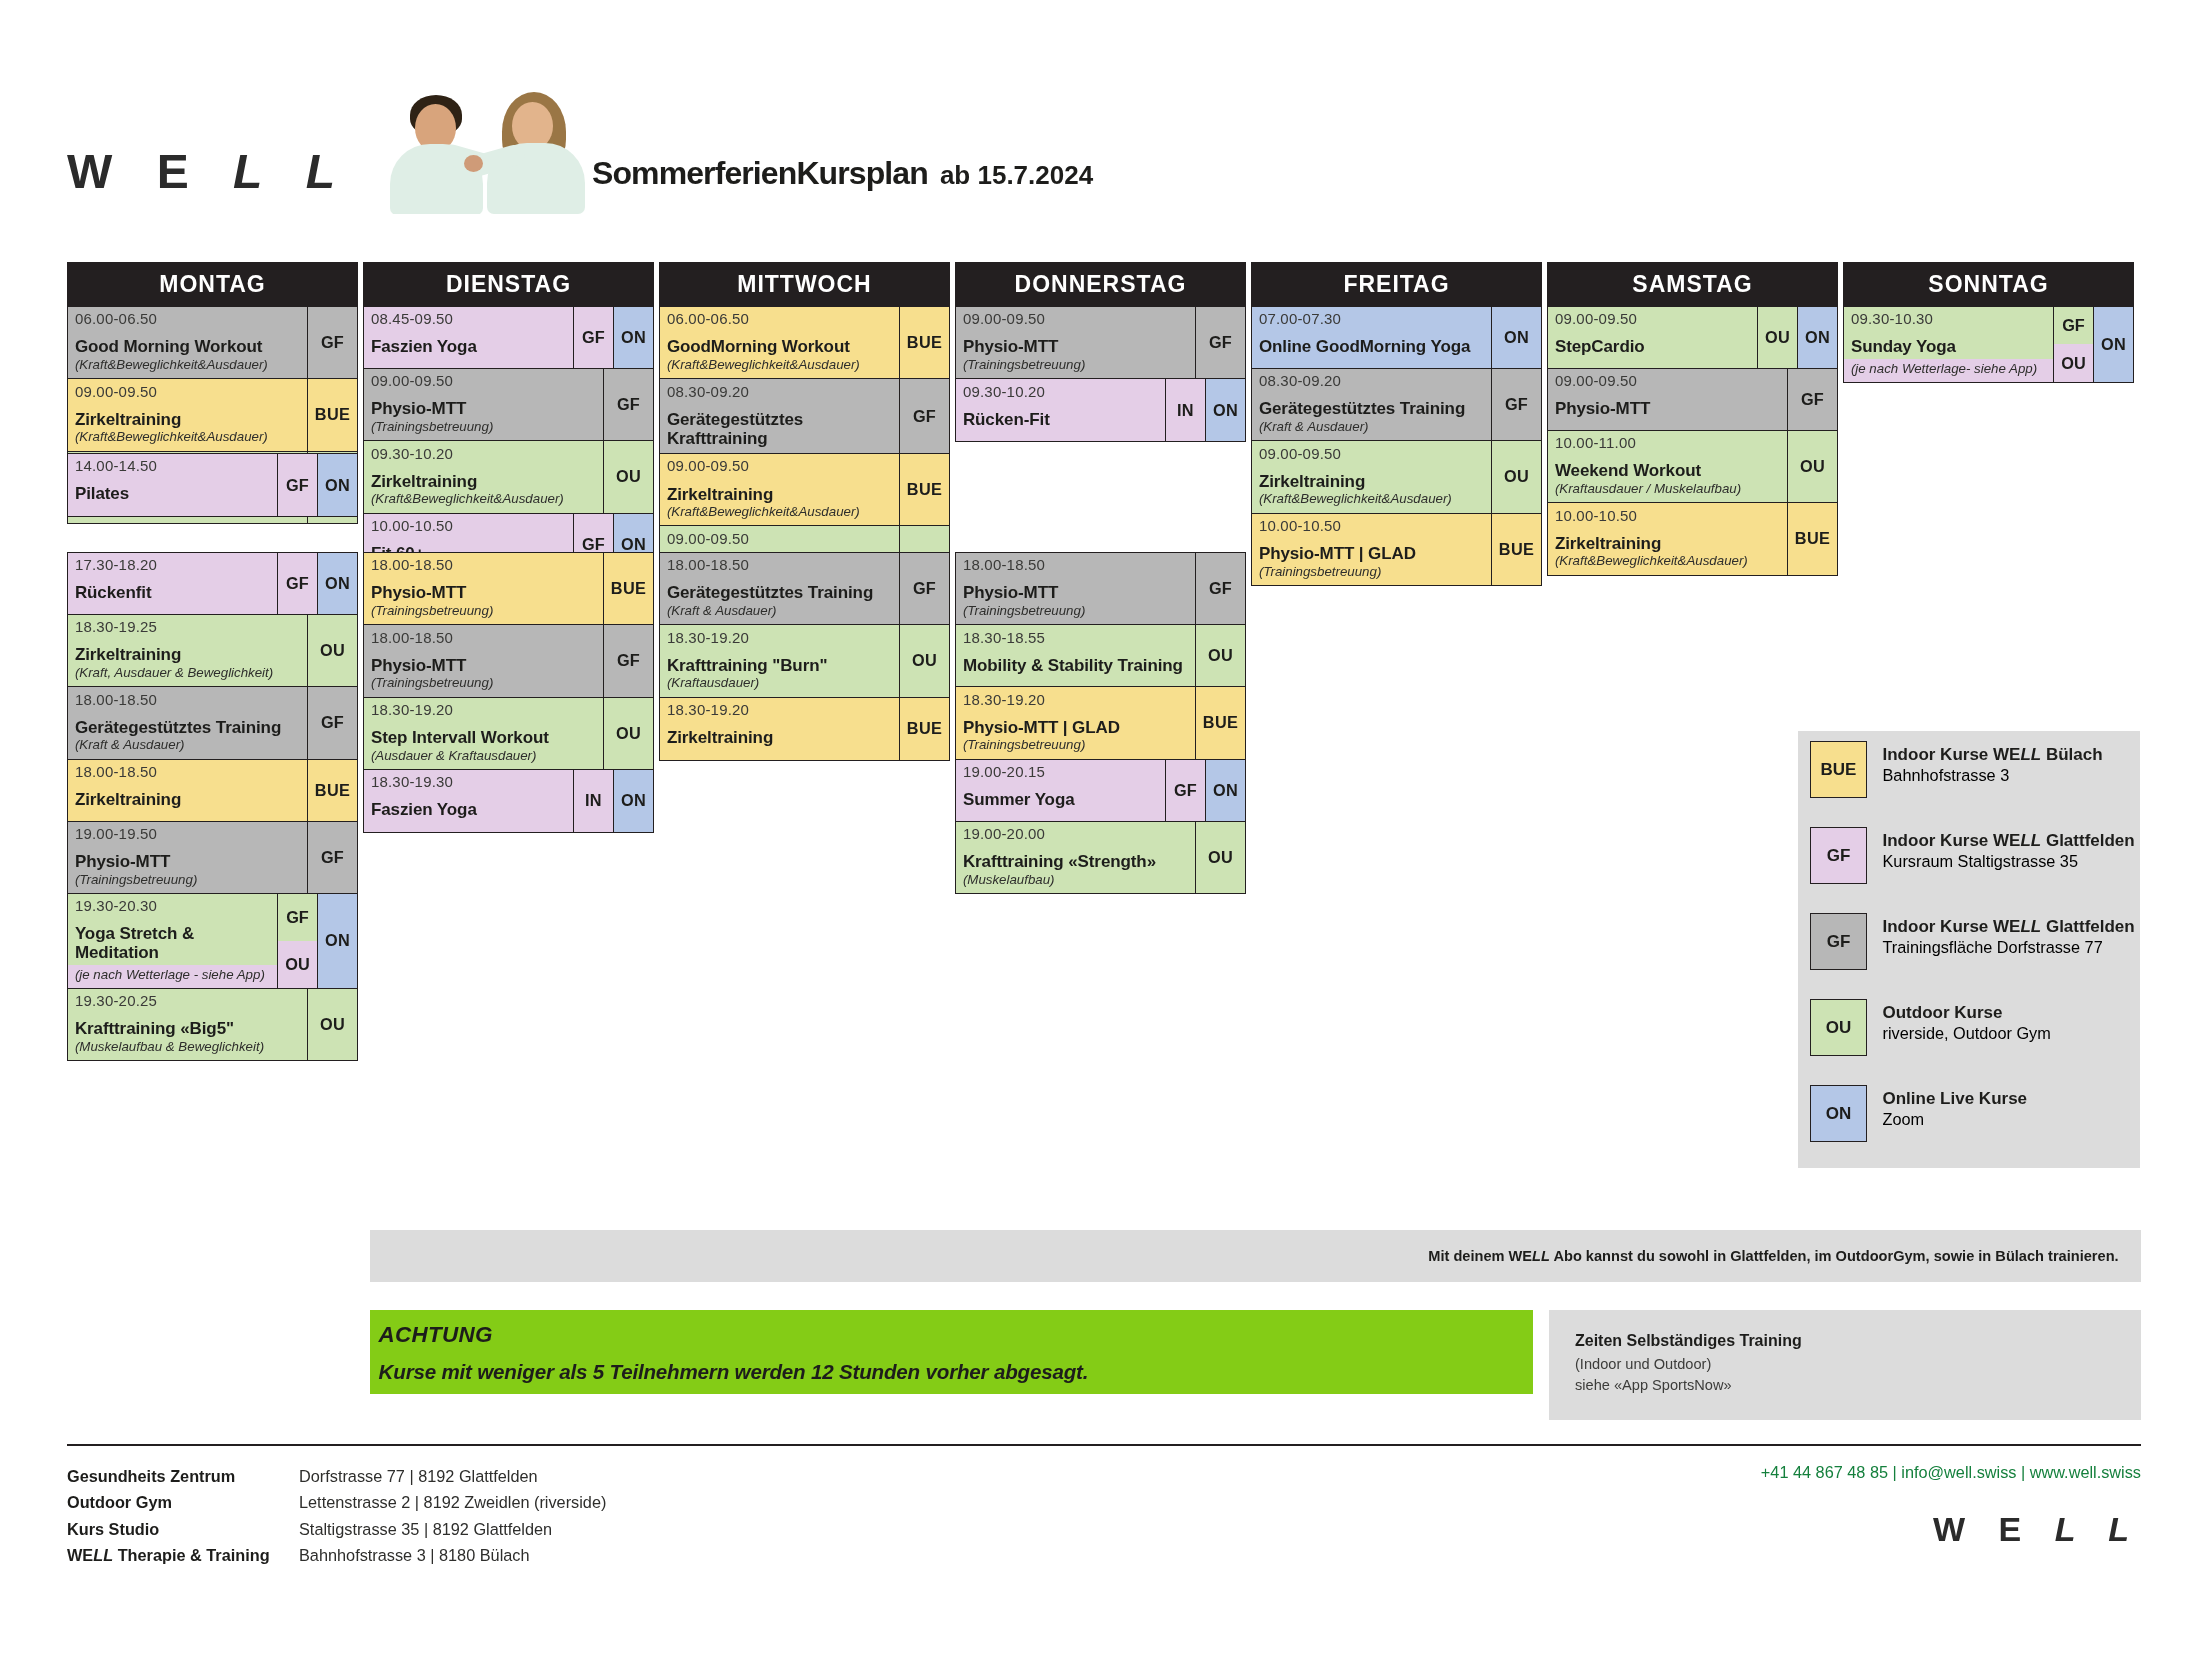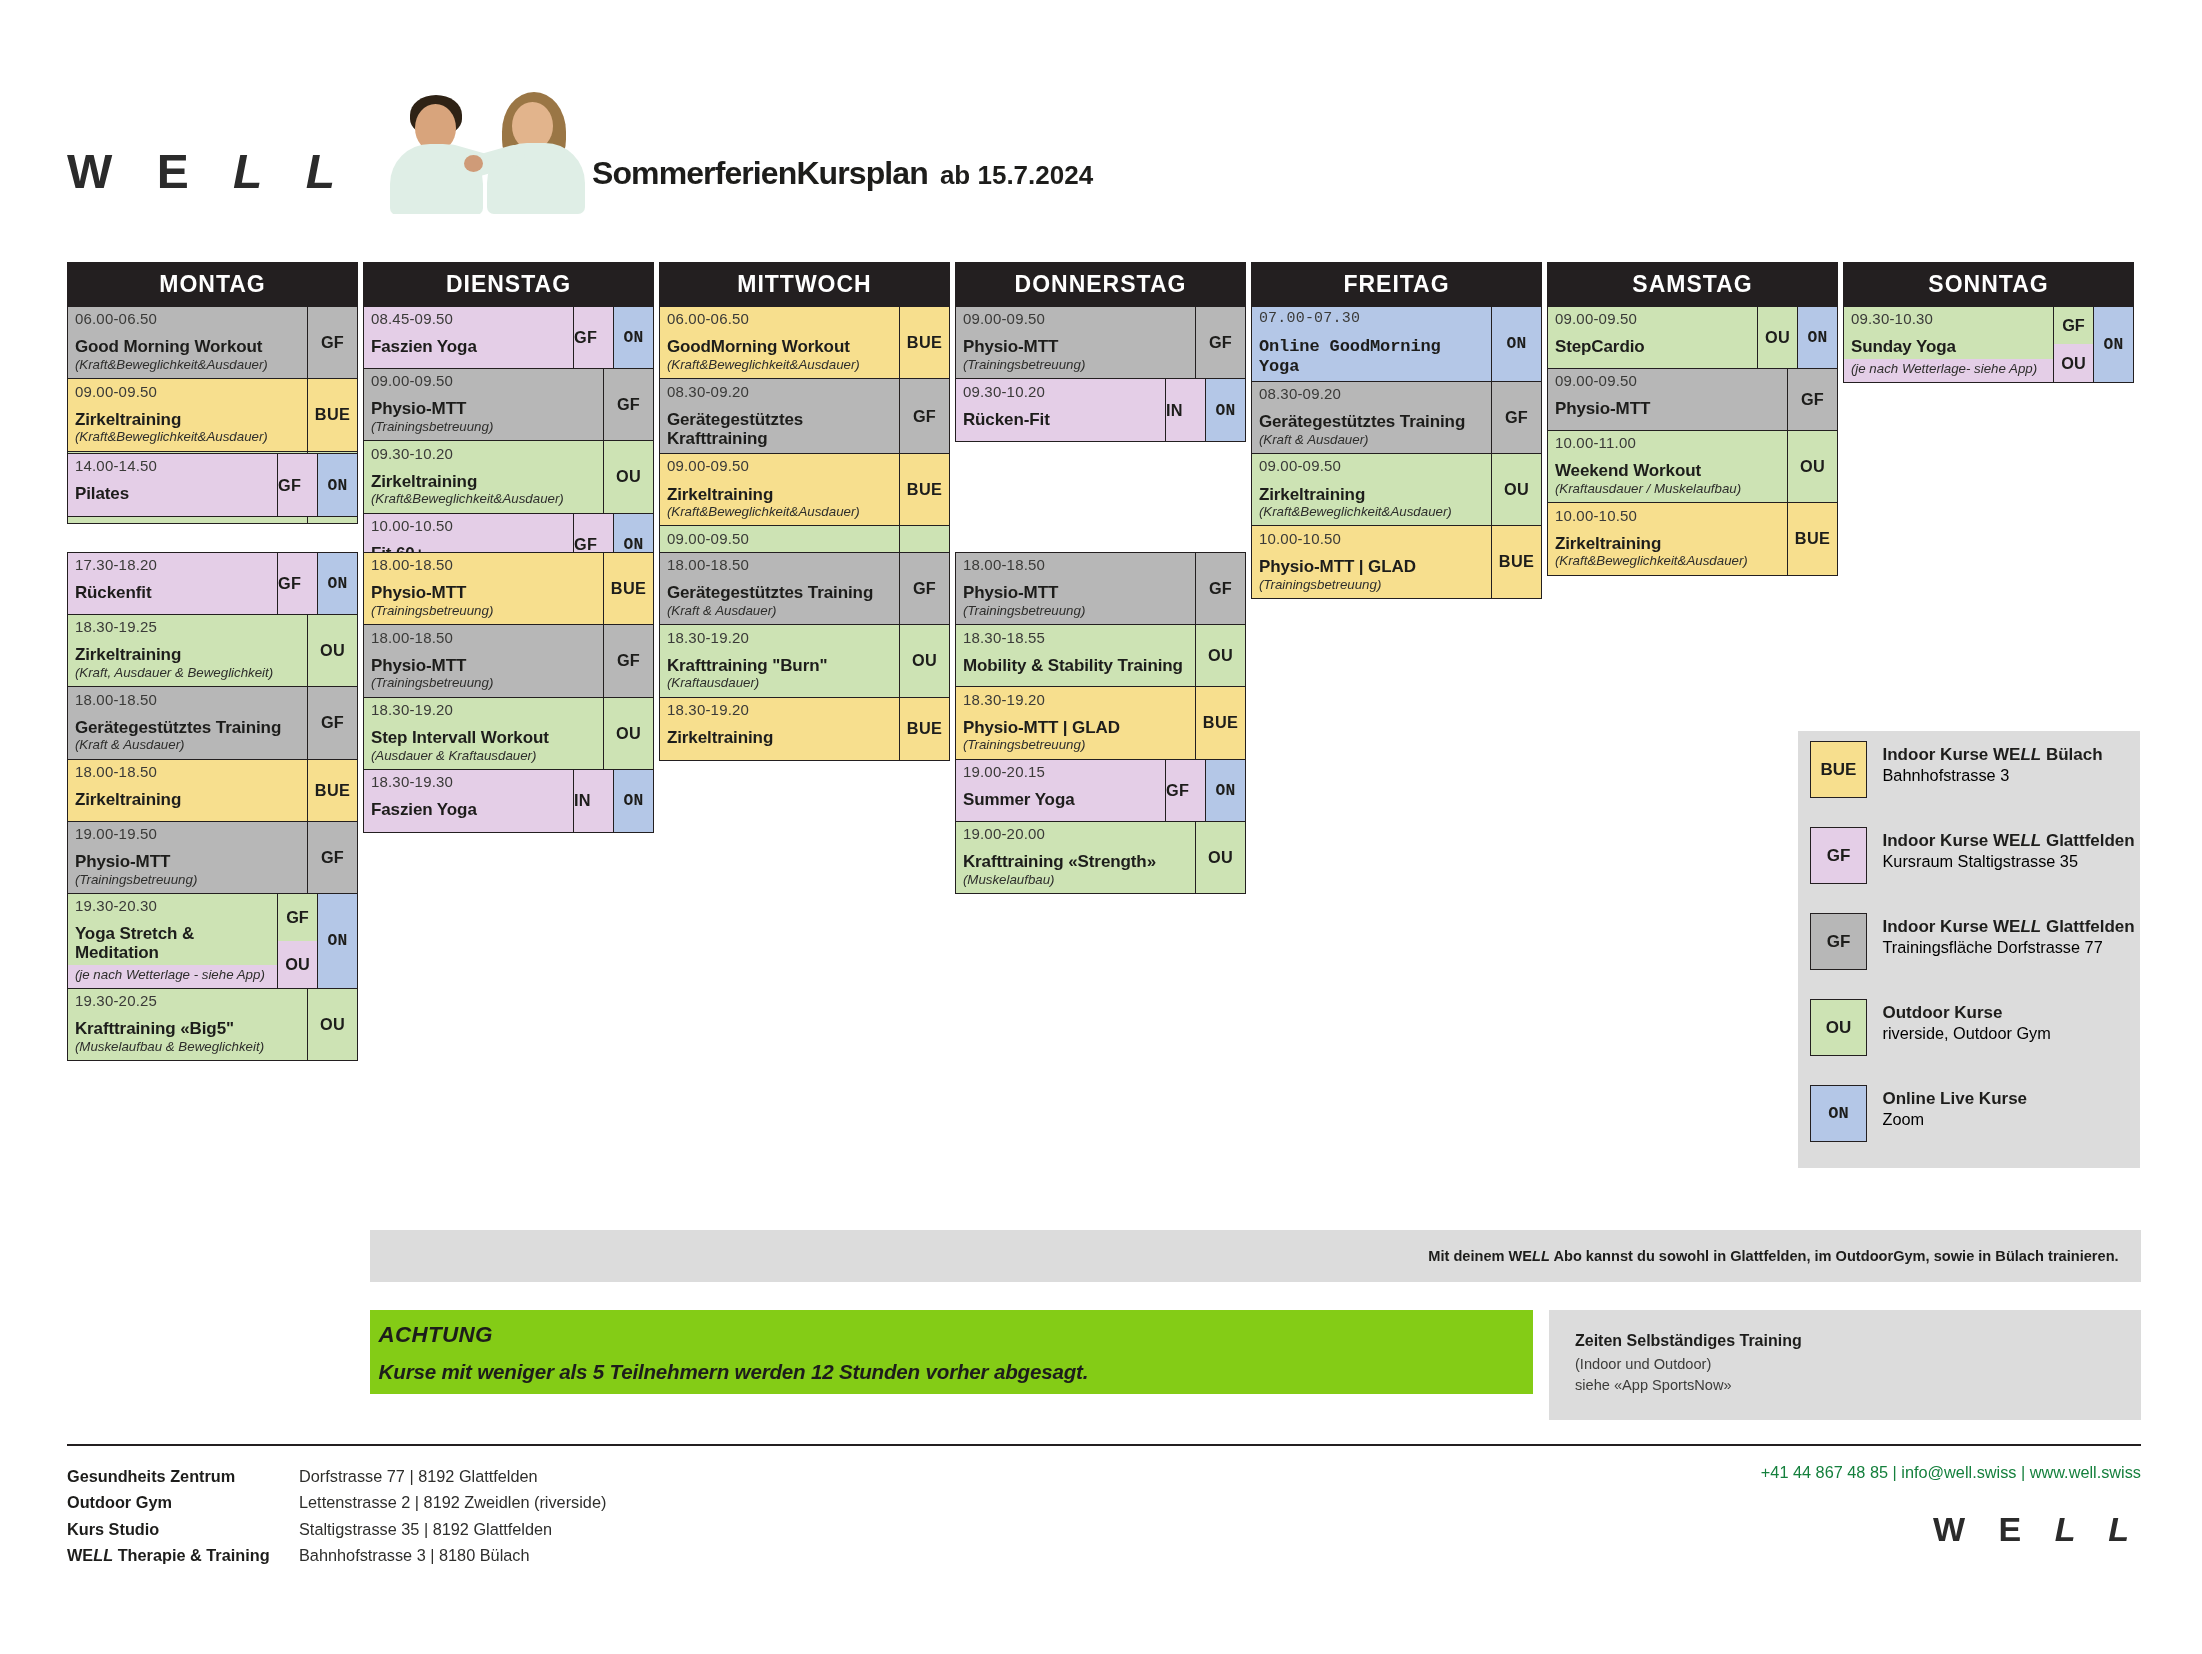--- a/index.html
+++ b/index.html
@@ -68,24 +68,24 @@
 
   
   .slot.split .body { padding:0; }
   .slot.split .row-a { padding:4.3px 6.9px 2.6px 6.9px; }
   .slot.split .row-b { padding:1.7px 6.9px 4.3px 6.9px; }
   .tagstack { display:flex; flex-direction:column; border-left:1.4px solid #231f20; width:40px; }
   .tagstack .tg { flex:1; display:flex; align-items:center; justify-content:center; font-size:16.3px; font-weight:700; }
 
   
   .c-bue { background:#f7df8e; }
-  .c-gfp { background:#e4cee7;justify-content:space-between; }
+  .c-gfp { background:#e4cee7; }
   .c-gfg { background:#b7b7b7; }
   .c-ou  { background:#cde3b4; }
-  .c-on  { background:#b4c7e7;font-family:Liberation Mono, monospace; }
+  .c-on  { background:#b4c7e7; }
 
   
   .legend {
     position:absolute; left:1798px; top:731px; width:342px; height:437px;
     background:#dcdcdc; padding:10.3px 0 0 0;
   }
   .leg-row { display:flex; align-items:flex-start; height:74px; margin-bottom:12px; }
   .leg-sw {
     width:57px; height:57px; margin-left:12px; margin-right:15.5px;
     border:1.4px solid #231f20; flex:0 0 auto;

